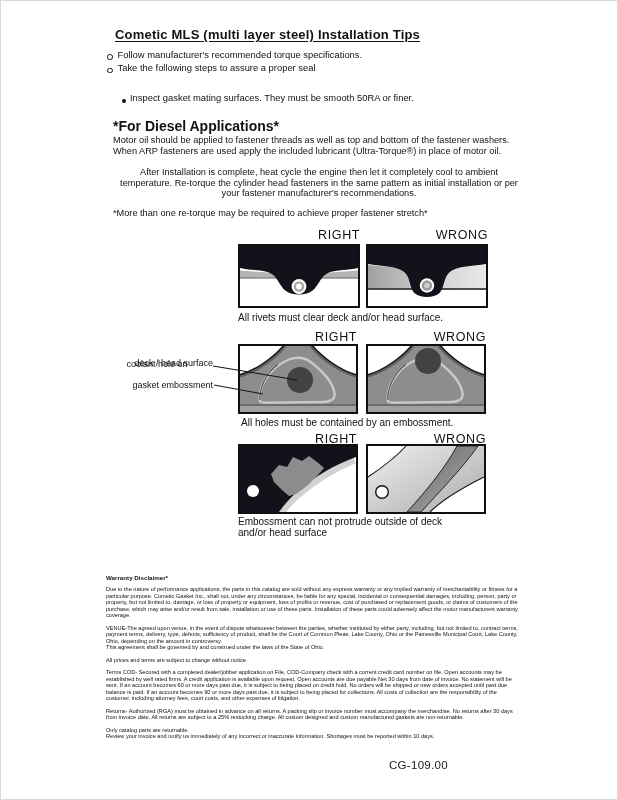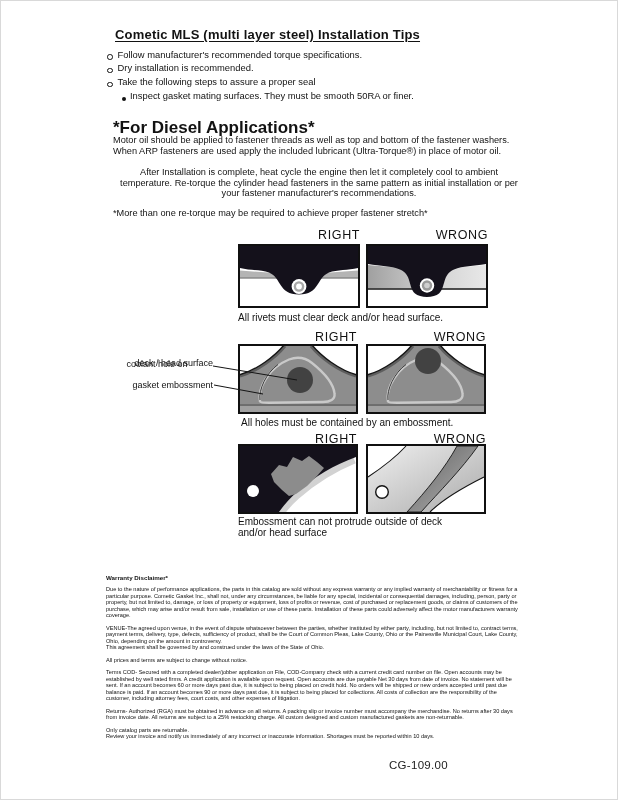--- a/index.html
+++ b/index.html
@@ -8,24 +8,24 @@
     font-family:"Liberation Sans", sans-serif; color:#121212;
     border:1px solid #d9d9d9; box-sizing:border-box; overflow:hidden;
   }
   .abs { position:absolute; }
   .title {
     left:114px; top:26px; margin:0; font-size:13px; font-weight:700;
     letter-spacing:.2px; text-decoration:underline; text-underline-offset:2px;
   }
   .bullets { left:106px; top:45px; font-size:9.4px; }
   .b-row { display:flex; align-items:flex-end; height:13.7px; }
-  .b-row.sub { margin-left:15px; }
+  .b-row.sub { margin-left:15px;margin-top:16px; }
   .o-dot { flex:none; width:3.5px; height:3.5px; border:1px solid #121212; border-radius:50%; margin:2.8px 5px 0 0; }
   .f-dot { flex:none; width:4px; height:4px; background:#121212; border-radius:50%; margin:3px 4px 0 0; }
-  .diesel-h { left:112px; top:117px; margin:0; font-size:17px; font-weight:700; }
+  .diesel-h { left:112px; top:117px; margin:0; font-size:14px; font-weight:700; }
   .para { margin:0; font-size:9.2px; line-height:10.6px; width:412px; left:112px; }
   .p1 { top:134px; } .p2 { top:166px;text-align:center; } .p3 { top:207px; }
   .rw-label { width:122px; text-align:right; font-size:12.5px; letter-spacing:.6px; color:#121212; }
   .caption { font-size:10px; color:#121212; }
   .caption.two { line-height:11px; }
   .callout { font-size:9px; width:112px; left:100px; text-align:right; white-space:nowrap; }
   .legal { left:105px; top:573px; width:414px; }
   .legal h3 { margin:0 0 5px 0; font-size:6.2px; font-weight:700; }
   .legal p { margin:0 0 6px 0; font-size:5.6px; line-height:6.5px; }
   .legal p.tight { margin:0; }
@@ -36,24 +36,20 @@
 <body>
 
 <div class="page">
 
   <h1 class="abs title">Cometic MLS (multi layer steel) Installation Tips</h1>
 
   <div class="abs bullets">
     <div class="b-row">
       <span class="o-dot"></span>
       <span>Follow manufacturer's recommended torque specifications.</span>
-    </div>
-    <div class="b-row">
-      <span class="o-dot"></span>
-      <span>Dry installation is recommended.</span>
     </div>
     <div class="b-row">
       <span class="o-dot"></span>
       <span>Take the following steps to assure a proper seal</span>
     </div>
     <div class="b-row sub">
       <span class="f-dot"></span>
       <span>Inspect gasket mating surfaces.  They must be smooth 50RA or finer.</span>
     </div>
   </div>

